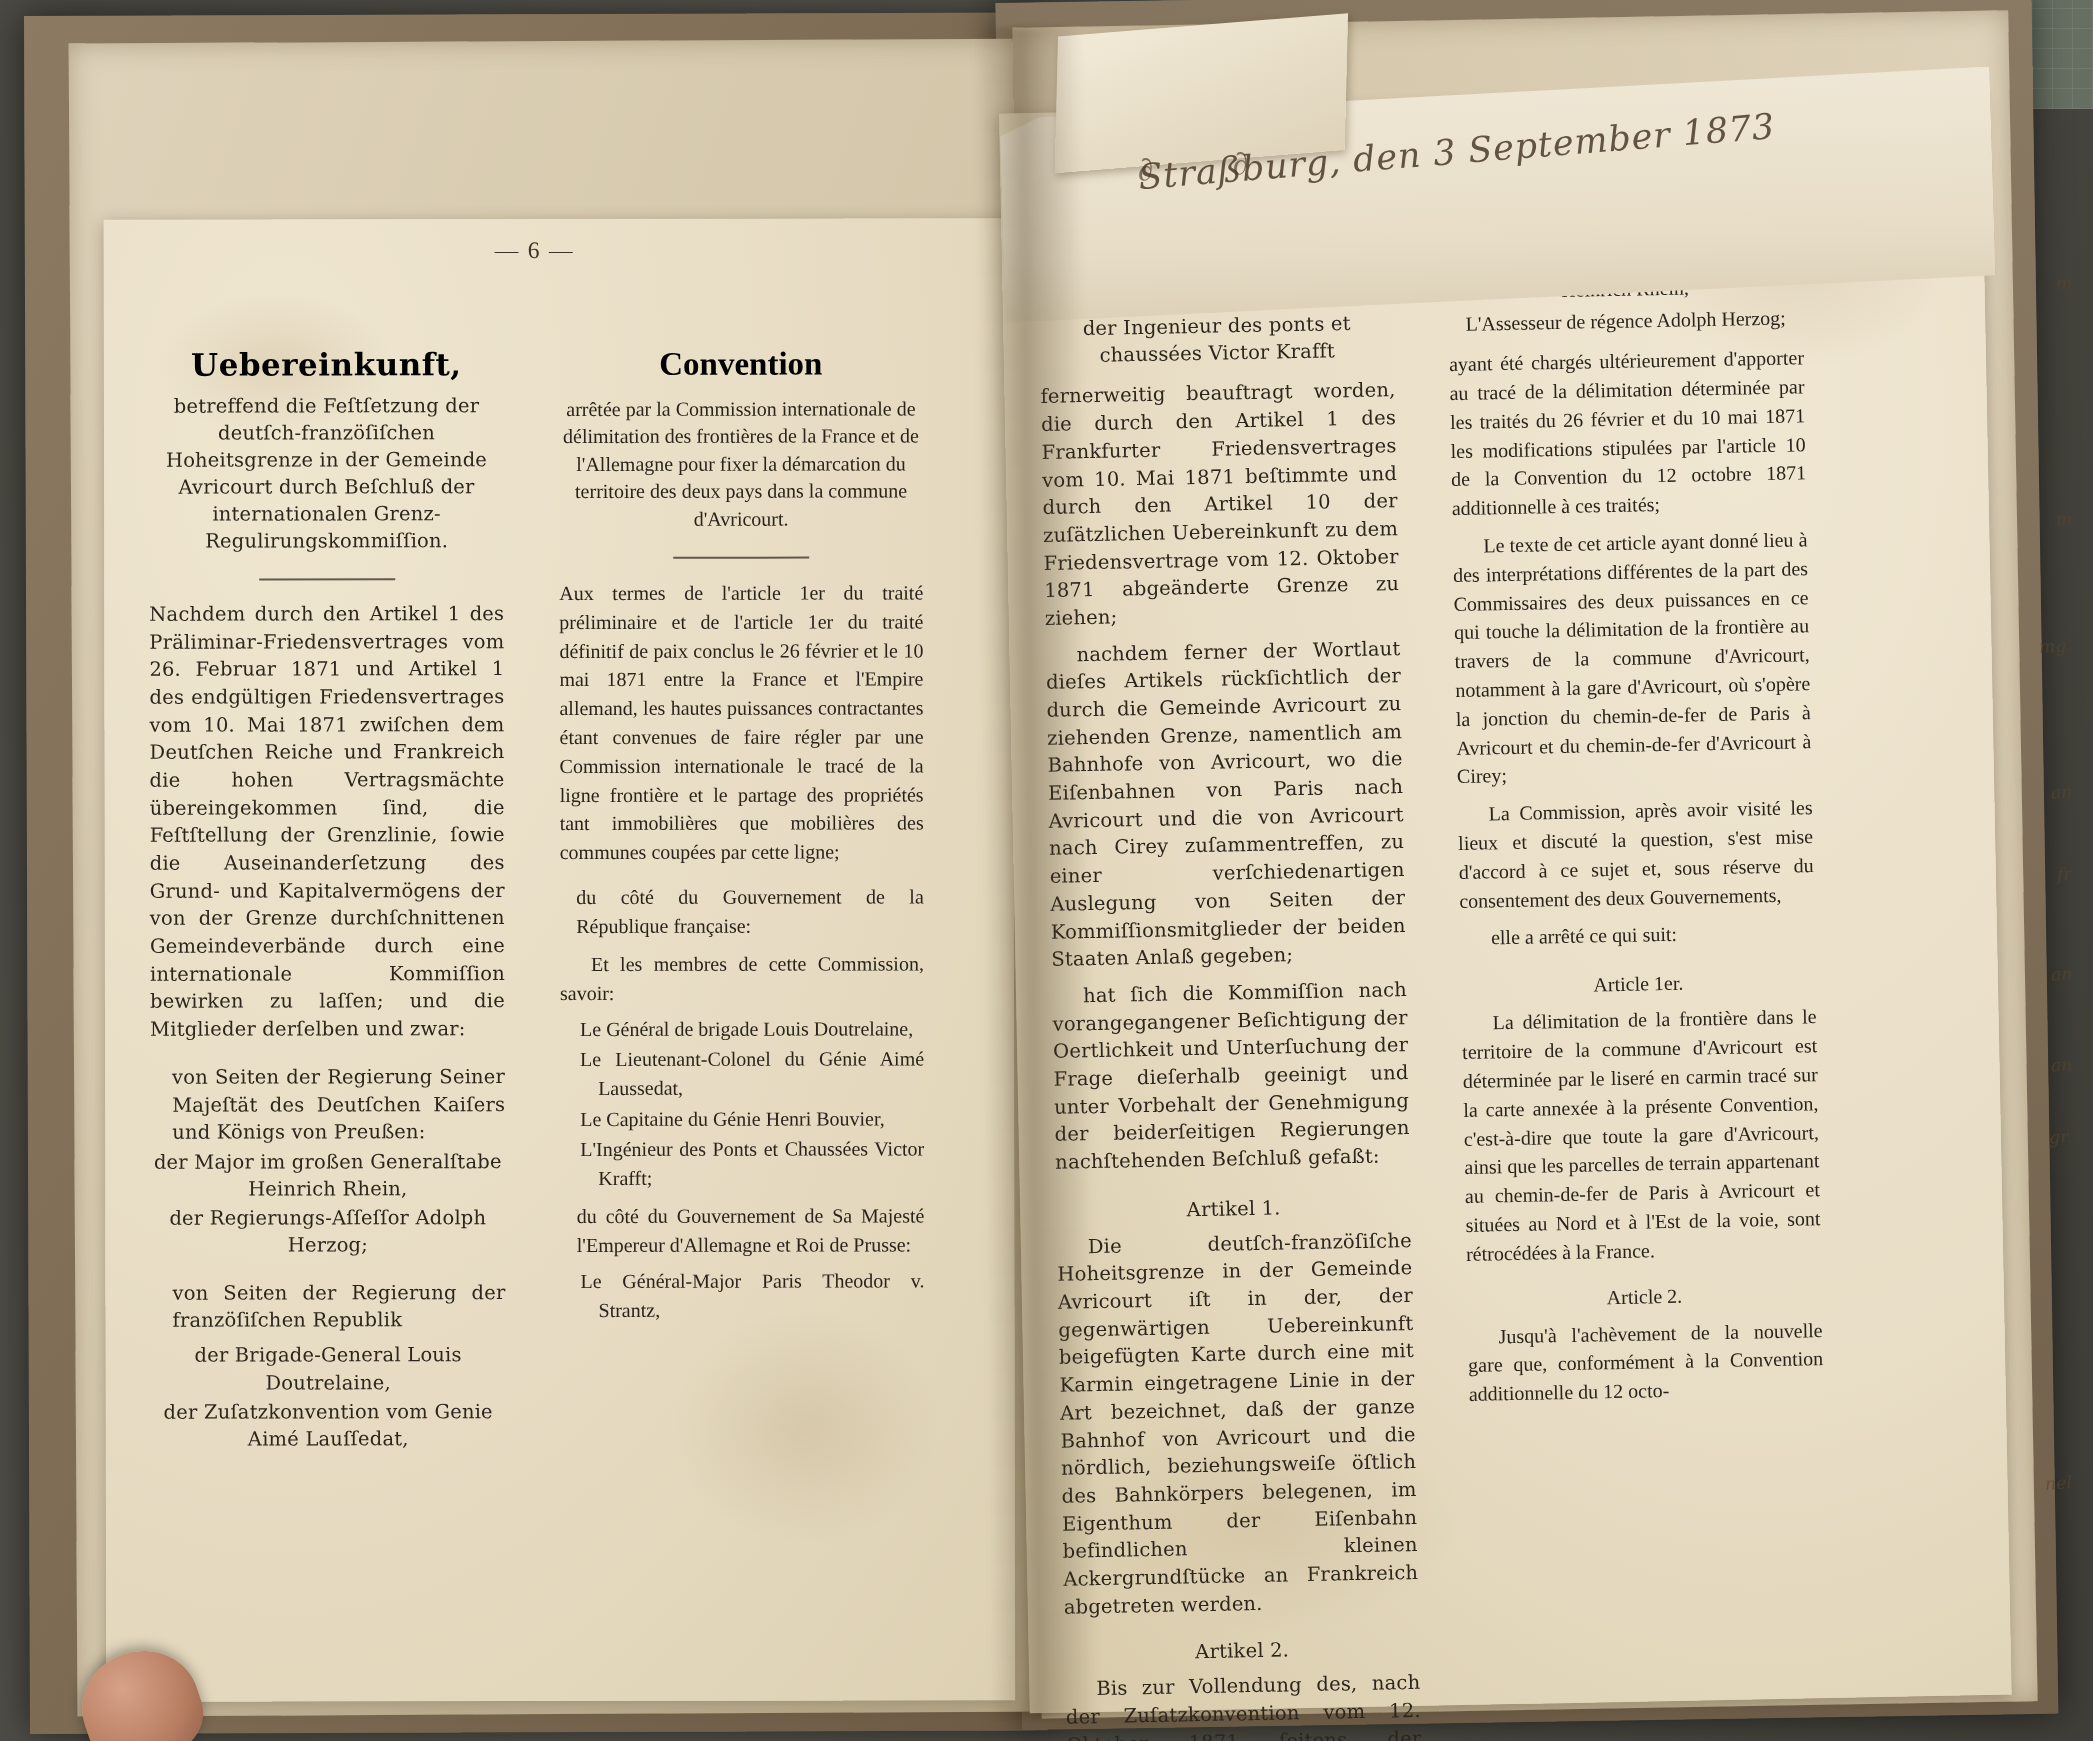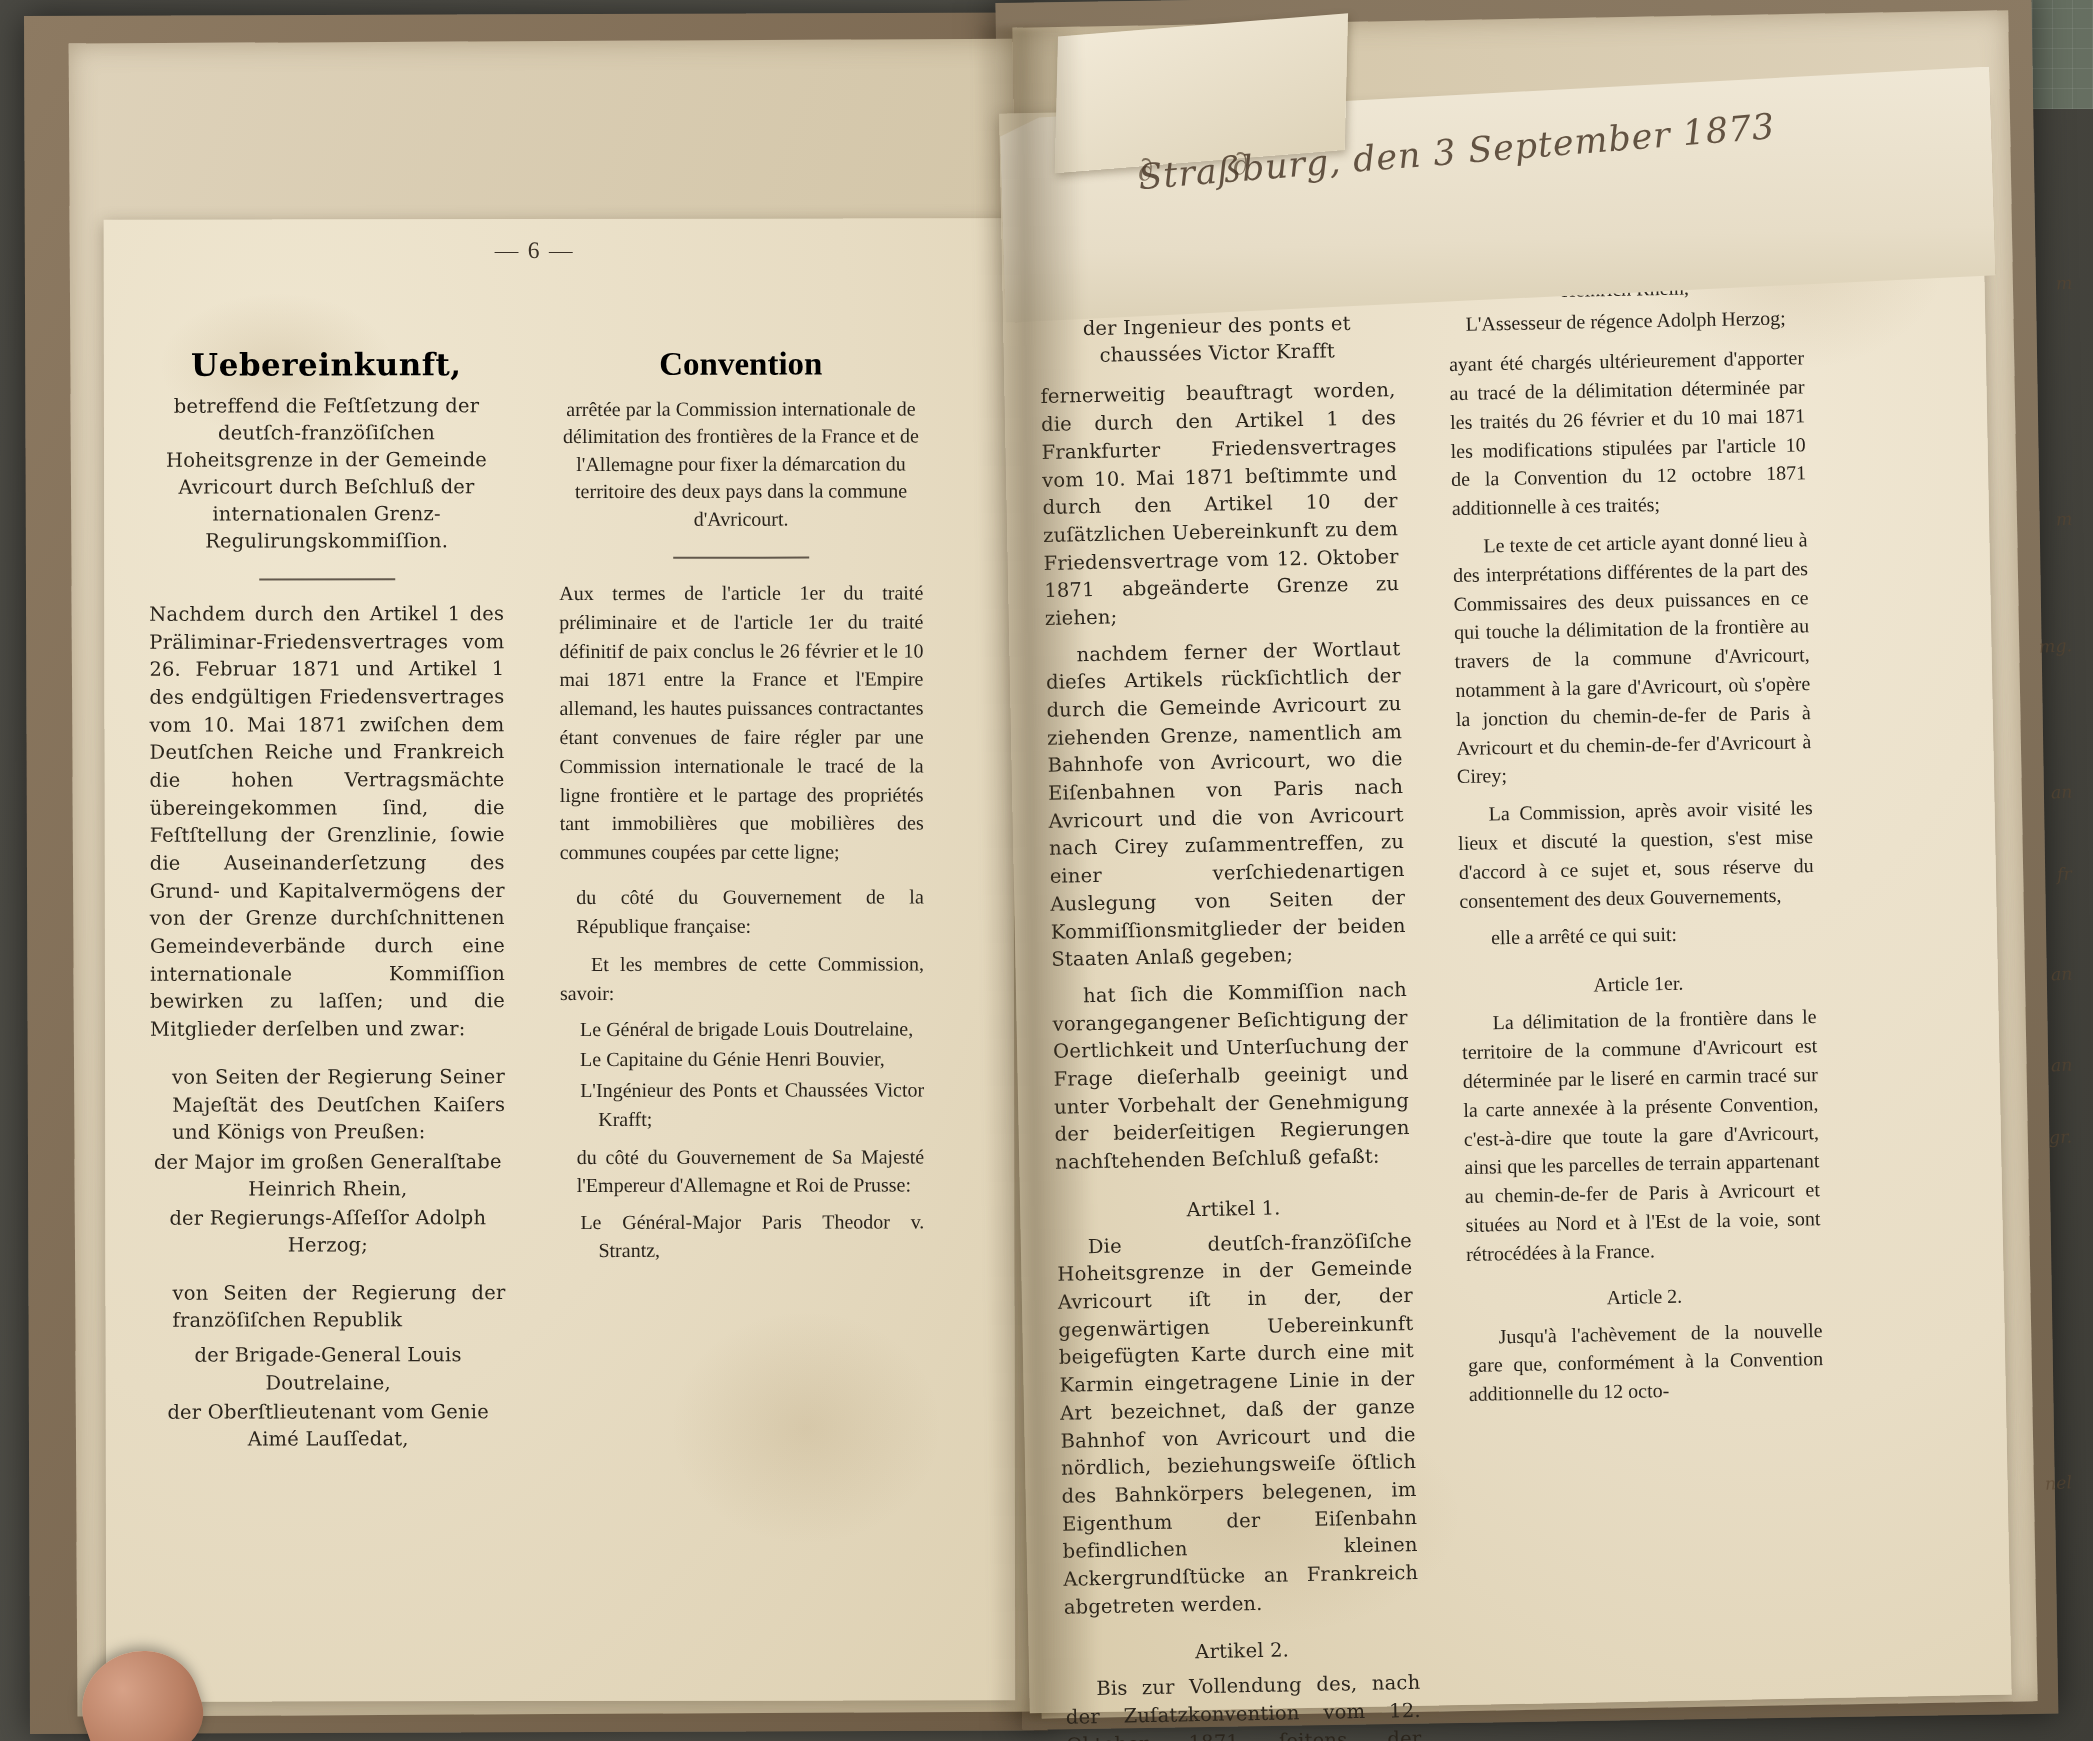--- a/index.html
+++ b/index.html
@@ -236,32 +236,33 @@
         <div class="fraktur subhead" style="margin-top:11px;">betreffend die Feſtſetzung der deutſch-franzöſiſchen Hoheitsgrenze in der Gemeinde Avricourt durch Beſchluß der internationalen Grenz-Regulirungskommiſſion.</div>
         <div class="rule"></div>
         <p class="fraktur">Nachdem durch den Artikel 1 des Präliminar-Friedensvertrages vom 26. Februar 1871 und Artikel 1 des endgültigen Friedensvertrages vom 10. Mai 1871 zwiſchen dem Deutſchen Reiche und Frankreich die hohen Vertragsmächte übereingekommen ſind, die Feſtſtellung der Grenzlinie, ſowie die Auseinanderſetzung des Grund- und Kapitalvermögens der von der Grenze durchſchnittenen Gemeindeverbände durch eine internationale Kommiſſion bewirken zu laſſen; und die Mitglieder derſelben und zwar:</p>
 
         <p class="fraktur" style="margin-top:20px; padding-left:22px;">von Seiten der Regierung Seiner Majeſtät des Deutſchen Kaiſers und Königs von Preußen:</p>
         <p class="fraktur names">der Major im großen Generalſtabe Heinrich Rhein,</p>
         <p class="fraktur names">der Regierungs-Aſſeſſor Adolph Herzog;</p>
 
         <p class="fraktur" style="margin-top:20px; padding-left:22px;">von Seiten der Regierung der franzöſiſchen Republik</p>
         <p class="fraktur names" style="margin-top:7.3px;">der Brigade-General Louis Doutrelaine,</p>
-        <p class="fraktur names">der Oberſtlieutenant vom Genie Aimé Lauſſedat,</p>
+        <p class="fraktur names">der Zuſatzkonvention vom Genie Aimé Lauſſedat,</p>
       </div>
 
       <div class="col" style="left:455px; top:127px; width:364px;">
         <div class="head-roman center">Convention</div>
         <div class="roman subhead" style="margin-top:12.7px;">arrêtée par la Commission internationale de délimitation des frontières de la France et de l'Allemagne pour fixer la démarcation du territoire des deux pays dans la commune d'Avricourt.</div>
         <div class="rule"></div>
         <p class="roman">Aux termes de l'article 1er du traité préliminaire et de l'article 1er du traité définitif de paix conclus le 26 février et le 10 mai 1871 entre la France et l'Empire allemand, les hautes puissances contractantes étant convenues de faire régler par une Commission internationale le tracé de la ligne frontière et le partage des propriétés tant immobilières que mobilières des communes coupées par cette ligne;</p>
         <p class="roman" style="margin-top:16.4px; padding-left:16.4px;">du côté du Gouvernement de la République française:</p>
 
         <p class="roman indent" style="margin-top:9px;">Et les membres de cette Commission, savoir:</p>
         <p class="roman hang" style="margin-top:7.3px;font-family:Liberation Serif, serif;">Le Général de brigade Louis Doutrelaine,</p>
+        <p class="roman hang">Le Lieutenant-Colonel du Génie Aimé Laussedat,</p>
         <p class="roman hang">Le Capitaine du Génie Henri Bouvier,</p>
         <p class="roman hang">L'Ingénieur des Ponts et Chaussées Victor Krafft;</p>
 
         <p class="roman" style="margin-top:9px; padding-left:16.4px;">du côté du Gouvernement de Sa Majesté l'Empereur d'Allemagne et Roi de Prusse:</p>
         <p class="roman hang" style="margin-top:7.3px;">Le Général-Major Paris Theodor v. Strantz,</p>
       </div>
     </div>
 
     <div class="leaf" id="leaf-right">
       <div class="stain" style="left:636px;top:55px;width:309px;height:218px;background:radial-gradient(ellipse,rgba(150,120,70,.14),rgba(150,120,70,0) 70%);"></div>

